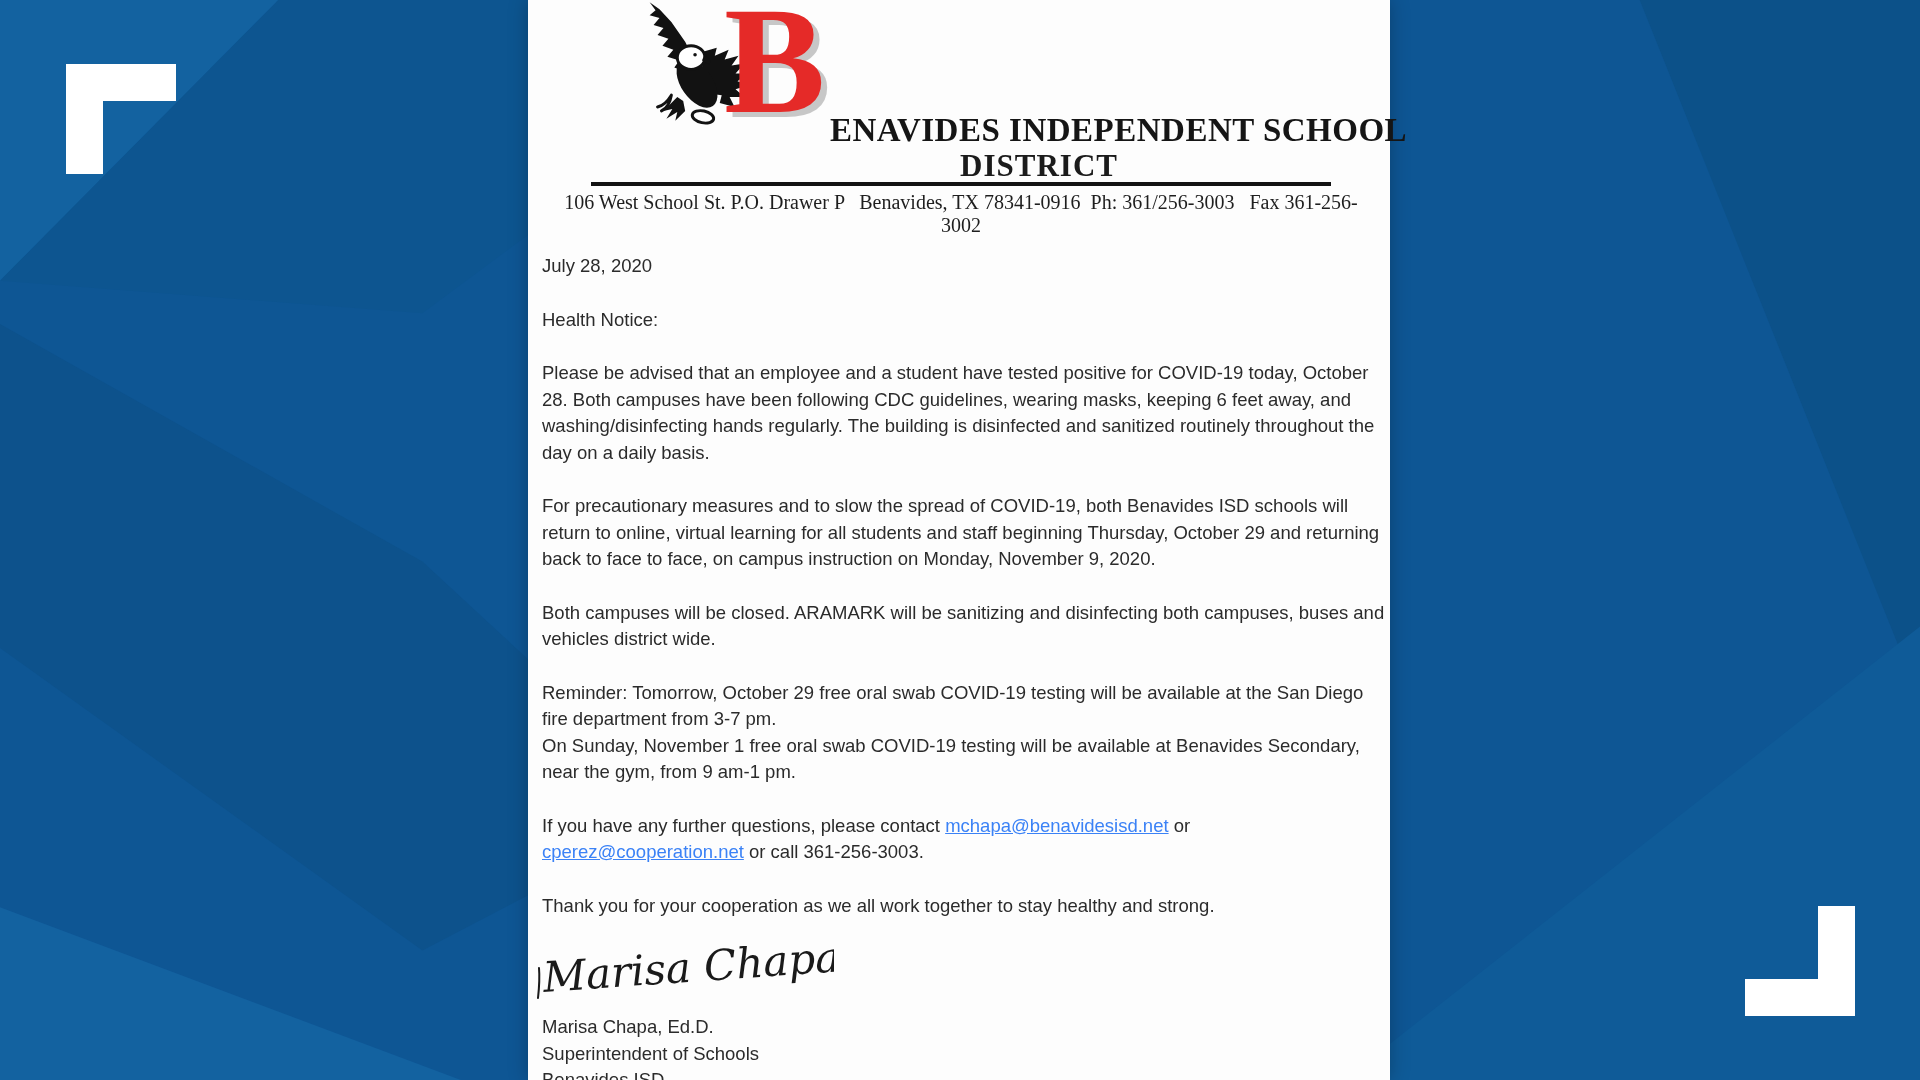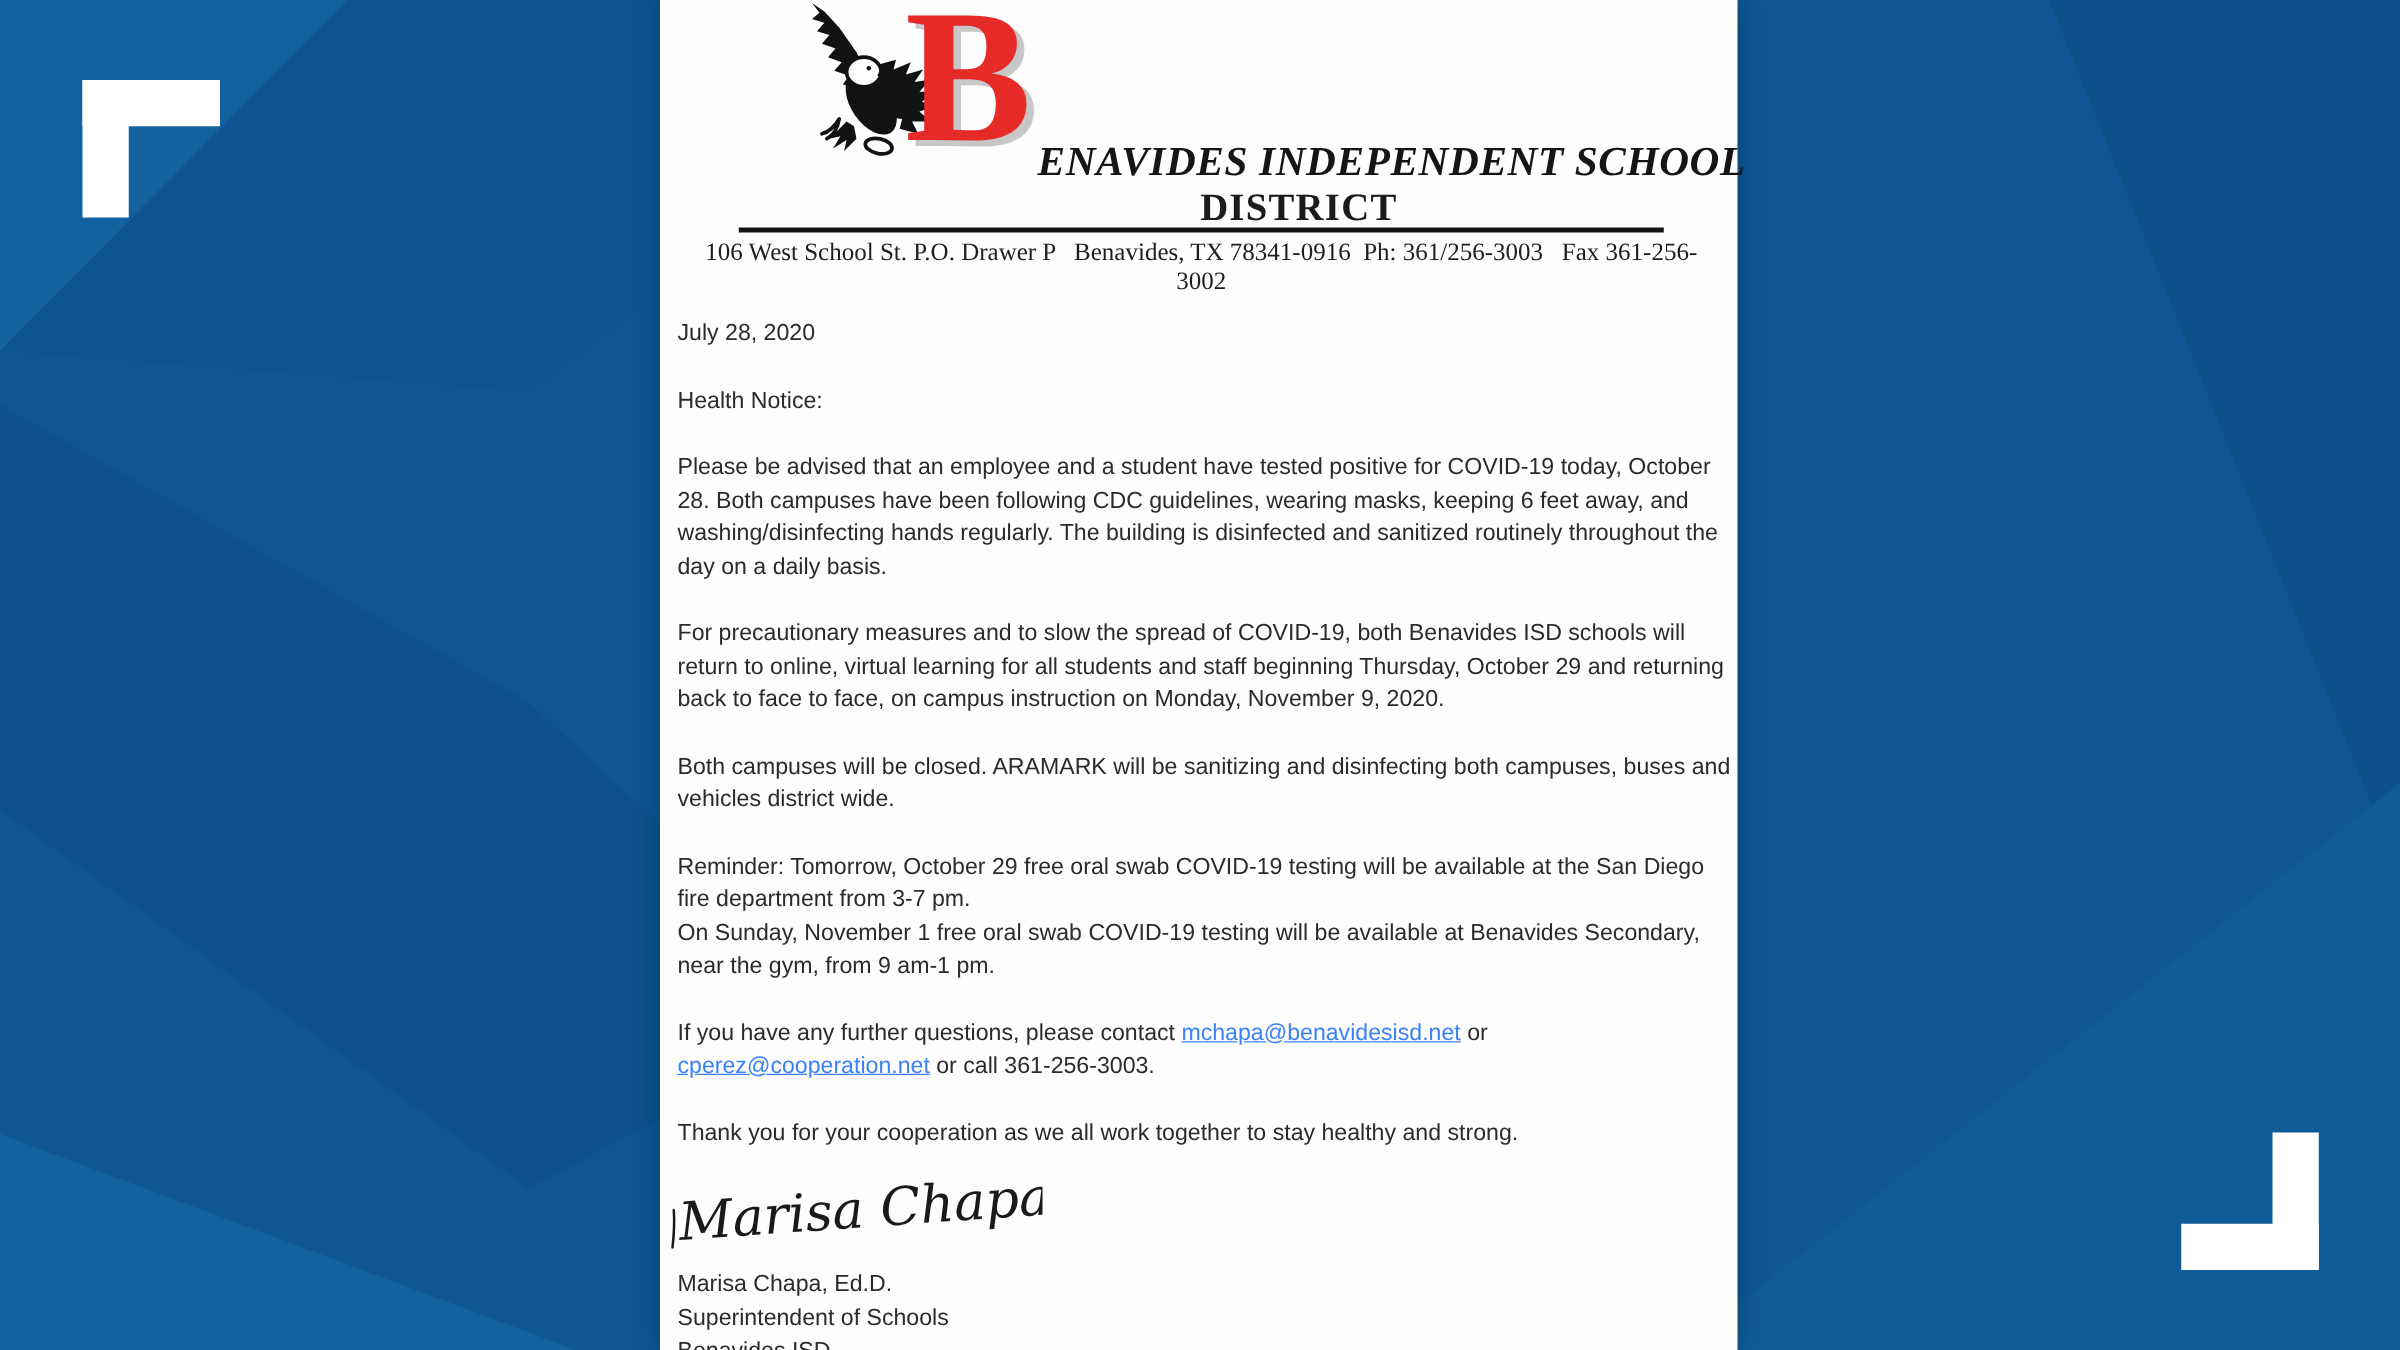--- a/index.html
+++ b/index.html
@@ -30,21 +30,21 @@
   .eagle{position:absolute;left:92px;top:0;width:158px;height:134px;}
   .logo-letter{
     position:absolute;left:196px;top:-22px;
     font-family:"Liberation Serif",serif;font-weight:bold;
     font-size:152px;line-height:1.1;color:#E52A28;
     text-shadow:6px 5px 0 rgba(155,155,155,.55);
   }
   .lh-name{
     position:absolute;left:302px;top:112px;
     font-family:"Liberation Serif",serif;font-weight:bold;
-    font-size:33px;color:#151515;letter-spacing:.5px;white-space:nowrap;font-style:italic;
+    font-size:33px;color:#151515;letter-spacing:.5px;white-space:nowrap;
   }
   .lh-district{
     position:absolute;left:330px;top:148px;width:260px;text-align:right;
     font-family:"Liberation Serif",serif;font-weight:bold;
     font-size:31px;color:#1B1B1B;letter-spacing:1px;
   }
   .lh-rule{position:absolute;left:63px;top:182px;width:740px;height:4px;background:#121212;}
   .lh-address{
     position:absolute;left:33px;top:191px;width:800px;text-align:center;
     font-family:"Liberation Serif",serif;font-size:20px;color:#1E1E1E;

